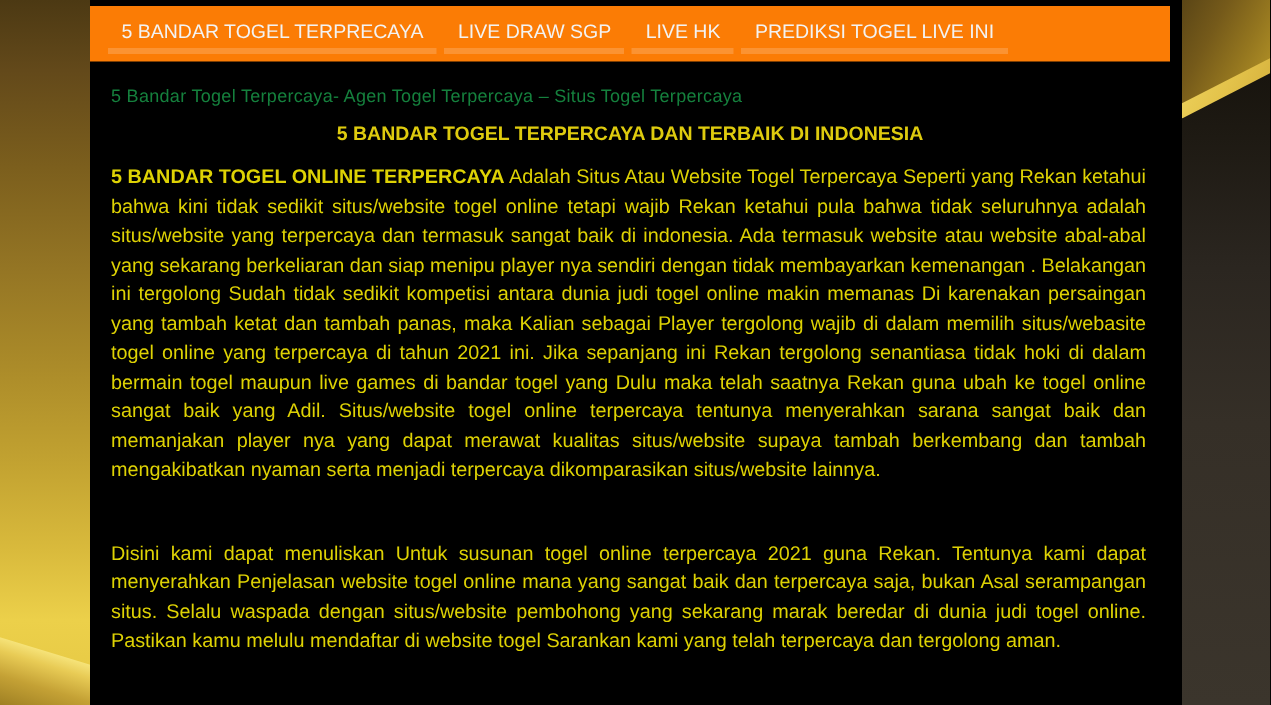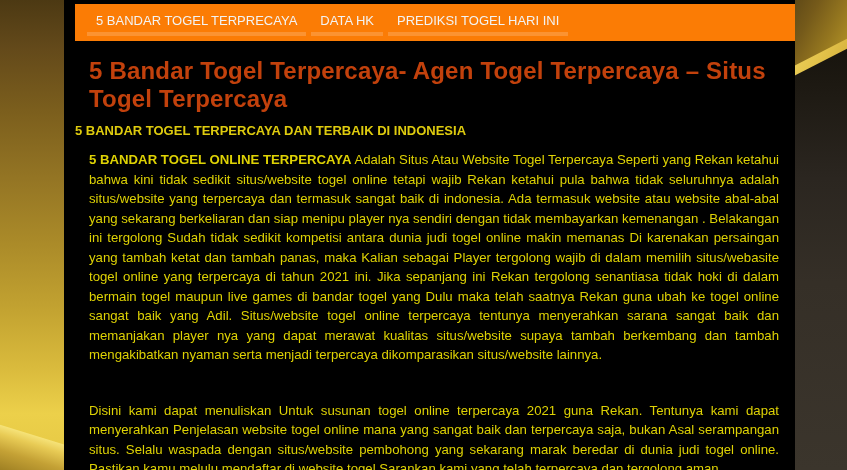--- a/index.html
+++ b/index.html
@@ -37,44 +37,44 @@
     clip-path:polygon(0 0, 100% 0, 100% 56%, 0 92%);
   }
   .drape-right-edge {
     position:absolute; right:0; top:0; width:59px; height:84px;
     background:linear-gradient(118deg, #f4dd68 0%, #e3c24a 60%, #d0ab38 100%);
     clip-path:polygon(0 82%, 100% 46%, 100% 58%, 0 94%);
   }
 
   
   .content {
-    position:absolute; left:75px; top:0; width:720px; height:470px;
+    position:absolute; left:60px; top:0; width:720px; height:470px;
     background:#000; overflow:hidden;
   }
 
   
   .nav {
     margin-top:4px; background:#fb7c05;
     padding:5px 8px 1px 12px;
     display:flex; flex-wrap:wrap; align-items:flex-start;
   }
   .nav-item {
     display:inline-block; cursor:pointer; text-decoration:none;
     color:#f3f3f3; font-size:13px; line-height:16px; white-space:nowrap;
     padding:4px 9px 3px; margin:0 5px 4px 0;
     border-bottom:4px solid rgba(255,255,255,0.18);
   }
 
   
   .page-title {
-    margin:16px 14px 0; font-size:24px; font-weight:700;
-    color:#c2410c; letter-spacing:0.2px;
+    margin:16px 14px 0; font-size:12px; font-weight:400;
+    color:#15803d; letter-spacing:0.2px;
   }
   .sub-title {
-    margin-top:10px; text-align:left;
+    margin-top:10px; text-align:center;
     font-size:13px; font-weight:bold; color:#decb0e;
   }
   .body-text {
     margin:12px 16px 0 14px; text-align:justify;
     font-size:13.2px; line-height:19.5px; color:#ded204;
   }
   .body-text b { color:#ded204; }
   .p2 { margin-top:36px; }
 </style>
 </head>
@@ -86,22 +86,23 @@
     <div class="drape-left-fold"></div>
   </div>
   <div class="backdrop-right"></div>
   <div class="drape-right-gold"></div>
   <div class="drape-right-edge"></div>
 
   <div class="content">
 
     <div class="nav">
       <a class="nav-item">5 BANDAR TOGEL TERPRECAYA</a>
-      <a class="nav-item">DATA HK</a>
-      <a class="nav-item">PREDIKSI TOGEL HARI INI</a>
+      <a class="nav-item">LIVE DRAW SGP</a>
+      <a class="nav-item">LIVE HK</a>
+      <a class="nav-item">PREDIKSI TOGEL LIVE INI</a>
     </div>
 
     <h1 class="page-title">5 Bandar Togel Terpercaya- Agen Togel Terpercaya – Situs Togel Terpercaya</h1>
 
     <div class="sub-title">5 BANDAR TOGEL TERPERCAYA DAN TERBAIK DI INDONESIA</div>
 
     <p class="body-text"><b>5 BANDAR TOGEL ONLINE TERPERCAYA</b> <span>Adalah Situs Atau Website Togel Terpercaya Seperti yang Rekan ketahui bahwa kini tidak sedikit situs/website togel online tetapi wajib Rekan ketahui pula bahwa tidak seluruhnya adalah situs/website yang terpercaya dan termasuk sangat baik di indonesia. Ada termasuk website atau website abal-abal yang sekarang berkeliaran dan siap menipu player nya sendiri dengan tidak membayarkan kemenangan . Belakangan ini tergolong Sudah tidak sedikit kompetisi antara dunia judi togel online makin memanas Di karenakan persaingan yang tambah ketat dan tambah panas, maka Kalian sebagai Player tergolong wajib di dalam memilih situs/webasite togel online yang terpercaya di tahun 2021 ini. Jika sepanjang ini Rekan tergolong senantiasa tidak hoki di dalam bermain togel maupun live games di bandar togel yang Dulu maka telah saatnya Rekan guna ubah ke togel online sangat baik yang Adil. Situs/website togel online terpercaya tentunya menyerahkan sarana sangat baik dan memanjakan player nya yang dapat merawat kualitas situs/website supaya tambah berkembang dan tambah mengakibatkan nyaman serta menjadi terpercaya dikomparasikan situs/website lainnya.</span></p>
 
     <p class="body-text p2">Disini kami dapat menuliskan Untuk susunan togel online terpercaya 2021 guna Rekan. Tentunya kami dapat menyerahkan Penjelasan website togel online mana yang sangat baik dan terpercaya saja, bukan Asal serampangan situs. Selalu waspada dengan situs/website pembohong yang sekarang marak beredar di dunia judi togel online. Pastikan kamu melulu mendaftar di website togel Sarankan kami yang telah terpercaya dan tergolong aman.</p>
 

